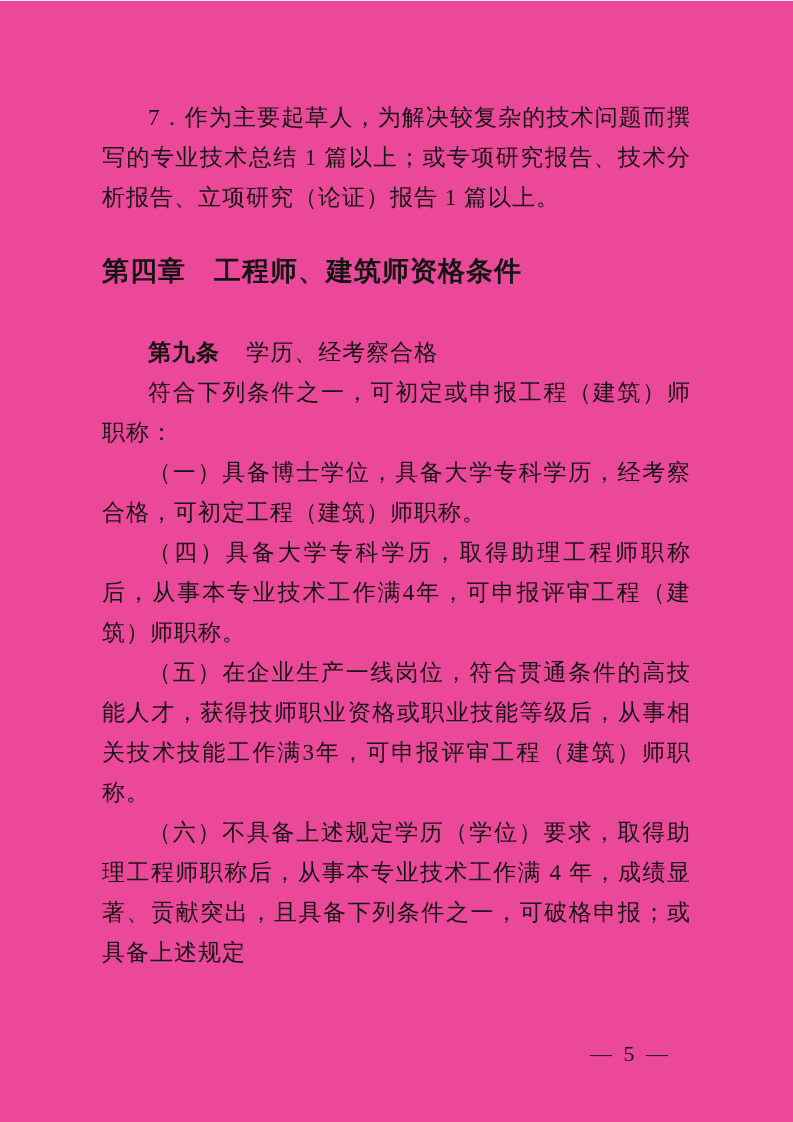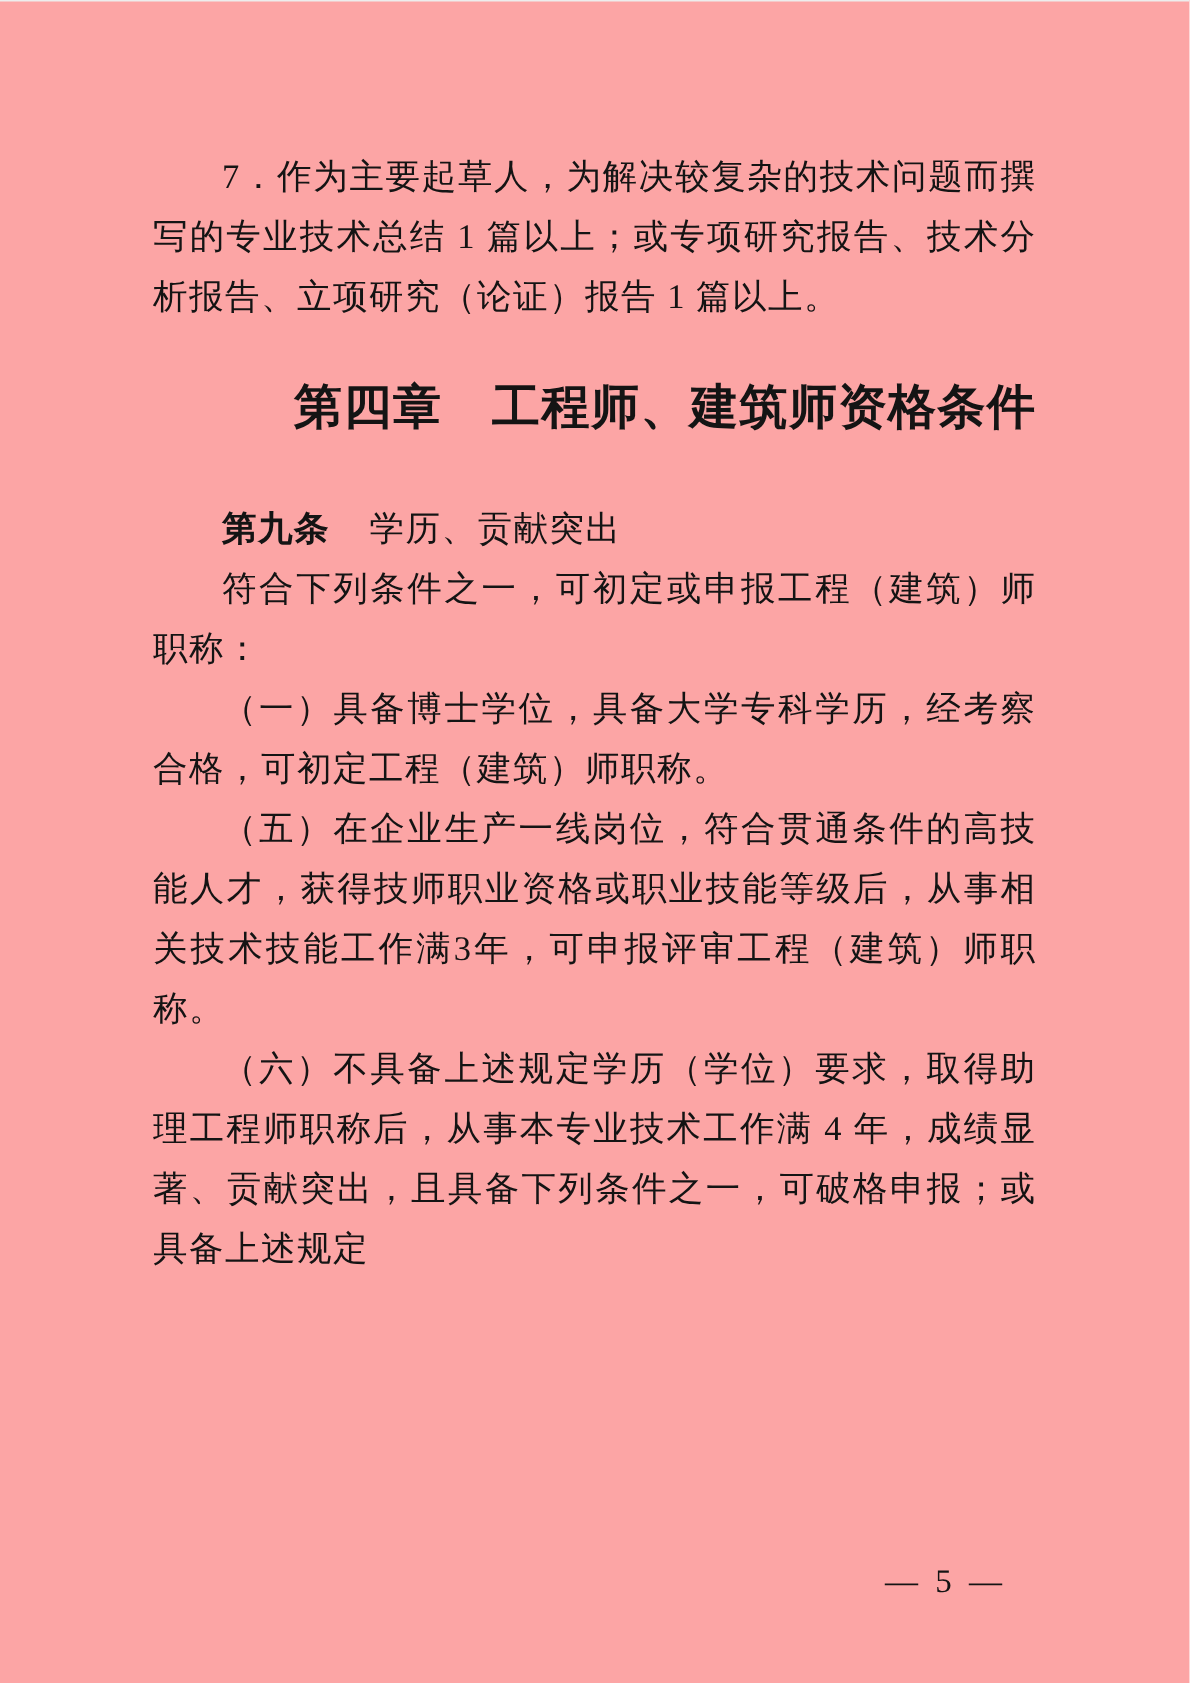--- a/index.html
+++ b/index.html
@@ -5,43 +5,43 @@
   html, body {
     margin: 0;
     padding: 0;
     background: #ffffff;
   }
   .page {
     position: relative;
     width: 793px;
     height: 1122px;
     margin: 0 auto;
-    background: #fca5a5;
+    background: #ec4899;
     box-sizing: border-box;
     padding: 97px 102px 0 102px;
     font-family: "Liberation Serif", "DejaVu Serif", serif;
     color: #141414;
     overflow: hidden;
     border-top: 1px solid #ededed;
   }
   p.body-para {
     margin: 0;
     font-size: 23px;
     line-height: 40px;
     text-align: justify;
     text-indent: 2em;
     letter-spacing: 1px;
     word-break: break-all;
   }
   .chapter-heading {
     margin: 36px 0 44px 0;
-    font-size: 32px;
+    font-size: 27px;
     line-height: 34px;
     font-weight: bold;
-    text-align: right;
+    text-align: left;
     font-family: "Liberation Sans", "DejaVu Sans", sans-serif;
     letter-spacing: 1px;
   }
   .article-line {
     margin: 0;
     font-size: 23px;
     line-height: 40px;
     text-indent: 2em;
     letter-spacing: 1px;
   }
@@ -65,29 +65,30 @@
 <body>
 
 <div class="page">
 
   <p class="body-para">7．作为主要起草人，为解决较复杂的技术问题而撰写的专业技术总结 1 篇以上；或专项研究报告、技术分析报告、立项研究（论证）报告 1 篇以上。</p>
 
   <h1 class="chapter-heading">第四章　工程师、建筑师资格条件</h1>
 
   <p class="article-line">
     <span class="article-number">第九条</span>
-    <span class="article-title">学历、贡献突出</span>
+    <span class="article-title">学历、经考察合格</span>
   </p>
 
   <p class="body-para">符合下列条件之一，可初定或申报工程（建筑）师职称：</p>
 
   <p class="body-para">（一）具备博士学位，具备大学专科学历，经考察合格，可初定工程（建筑）师职称。</p>
 
 
 
+  <p class="body-para">（四）具备大学专科学历，取得助理工程师职称后，从事本专业技术工作满4年，可申报评审工程（建筑）师职称。</p>
 
   <p class="body-para">（五）在企业生产一线岗位，符合贯通条件的高技能人才，获得技师职业资格或职业技能等级后，从事相关技术技能工作满3年，可申报评审工程（建筑）师职称。</p>
 
   <p class="body-para">（六）不具备上述规定学历（学位）要求，取得助理工程师职称后，从事本专业技术工作满 4 年，成绩显著、贡献突出，且具备下列条件之一，可破格申报；或具备上述规定</p>
 
   <div class="page-number">— 5 —</div>
 
 </div>
 
 </body></html>

